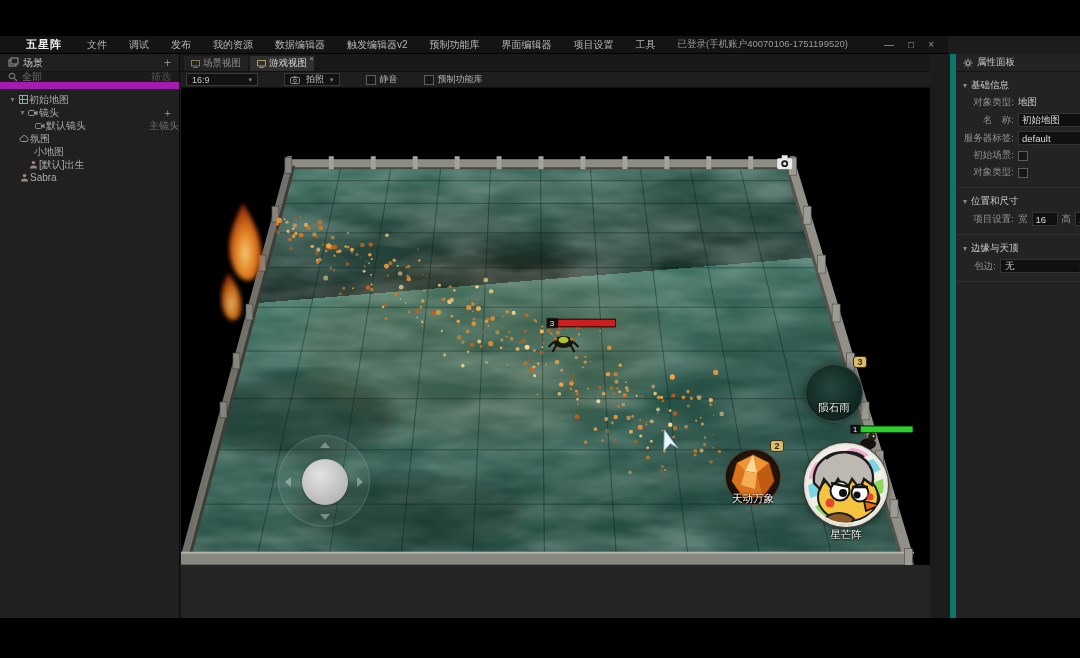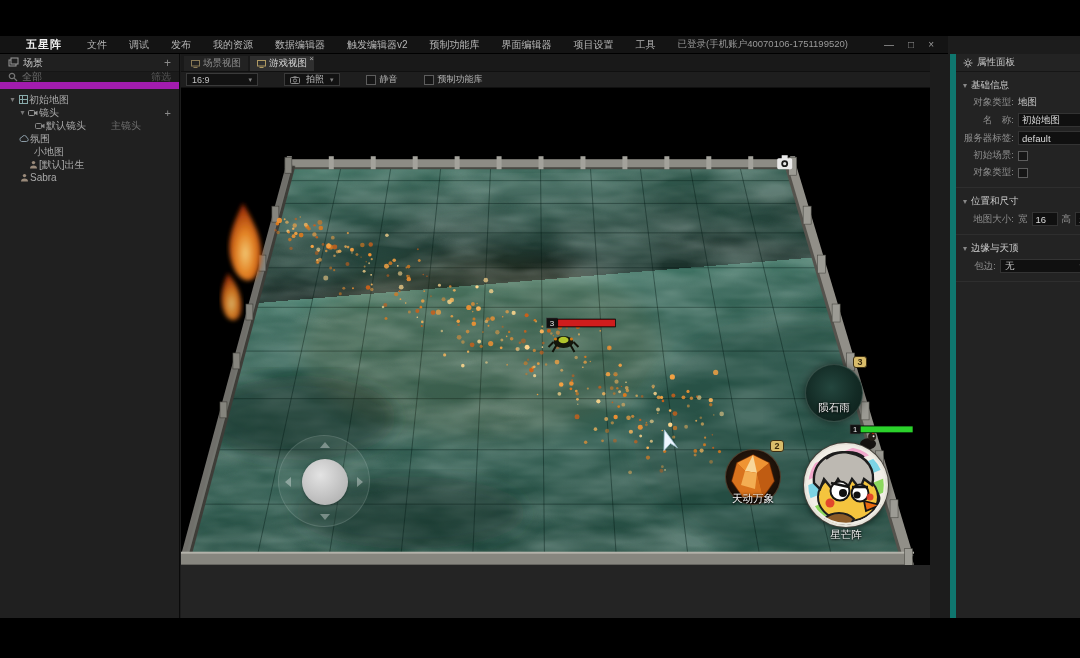--- a/index.html
+++ b/index.html
@@ -16,21 +16,21 @@
   
   .sidebar{position:absolute;left:0;top:18px;width:180px;height:564px;background:#202020;border-right:1px solid #0a0a0a;}
   .sb-header{height:18px;display:flex;align-items:center;padding:0 8px;color:#c8c8c8;font-size:10px;border-bottom:1px solid #161616;}
   .sb-header .plus{margin-left:auto;color:#8a8a8a;font-size:12px;}
   .sb-search{height:17px;display:flex;align-items:center;padding:0 8px;color:#6a6a6a;font-size:10px;border-bottom:7px solid #a21caf;background:#1b1b1b;}
   .sb-search .filter{margin-left:auto;color:#555;}
   .tree{padding-top:4px;font-size:10px;color:#a9a9a9;}
   .trow{height:13px;display:flex;align-items:center;white-space:nowrap;}
   .trow .arrow{width:9px;color:#777;font-size:8px;text-align:center;}
   .trow .tic{width:12px;display:flex;justify-content:center;align-items:center;}
-  .trow .tag{margin-left:auto;margin-right:38px;color:#6f6f6f;}
+  .trow .tag{margin-left:auto;color:#6f6f6f;}
   .trow .plus{margin-left:auto;margin-right:8px;color:#8a8a8a;font-size:11px;}
   .ind1{padding-left:8px;} .ind2{padding-left:18px;} .ind3{padding-left:34px;}
   svg.mini{display:block;}
   
   .center{position:absolute;left:181px;top:18px;width:749px;height:564px;background:#be185d;}
   .tabbar{height:17px;background:#191919;display:flex;align-items:flex-end;padding-left:3px;gap:2px;}
   .tab{height:15px;display:flex;align-items:center;gap:3px;padding:0 7px;font-size:9.5px;color:#8d8d8d;background:#222;position:relative;}
   .tab.active{background:#2f2f2f;color:#d8d8d8;}
   .tab .tclose{position:absolute;top:-2px;right:0px;font-size:8px;color:#aaa;}
   .toolbar{height:17px;background:#1e1e1e;display:flex;align-items:center;gap:26px;padding-left:5px;border-top:1px solid #101010;border-bottom:1px solid #101010;}
@@ -793,21 +793,21 @@
         <span class="cb"></span>
       </div>
     </div>
 
     <div class="rp-section">
       <div class="rp-title">
         <span class="arrow">▾</span>
         <span>位置和尺寸</span>
       </div>
       <div class="rp-row">
-        <span class="rp-label">地图大小:</span>
+        <span class="rp-label">项目设置:</span>
         <span>宽</span>
         <input class="pinput tiny" value="16" style="">
         <span>高</span>
         <input class="pinput tiny" value="16" style="">
 
       </div>
     </div>
 
     <div class="rp-section">
       <div class="rp-title">

